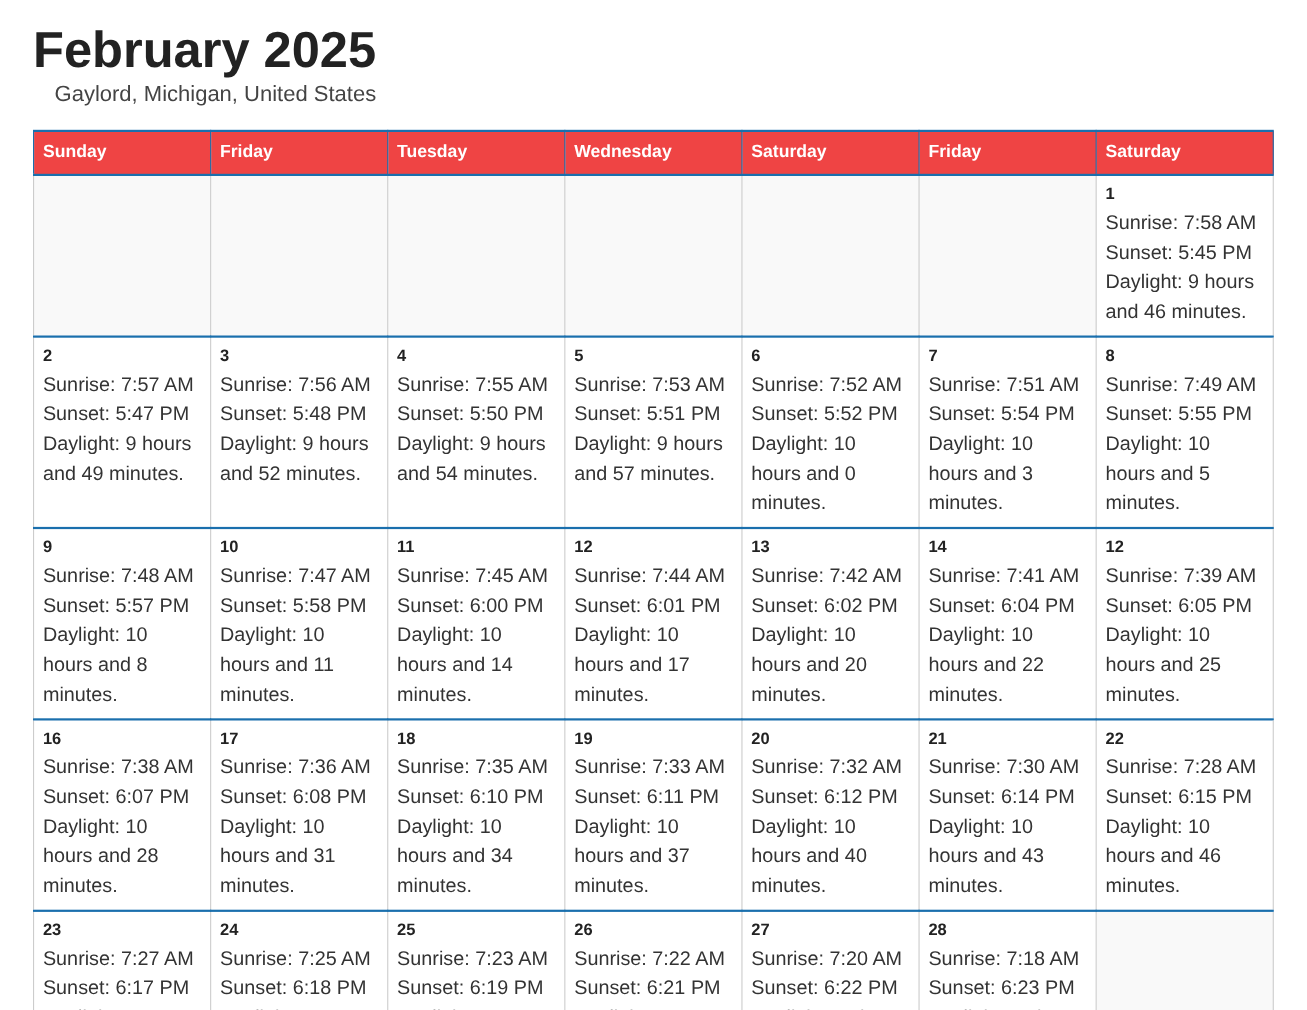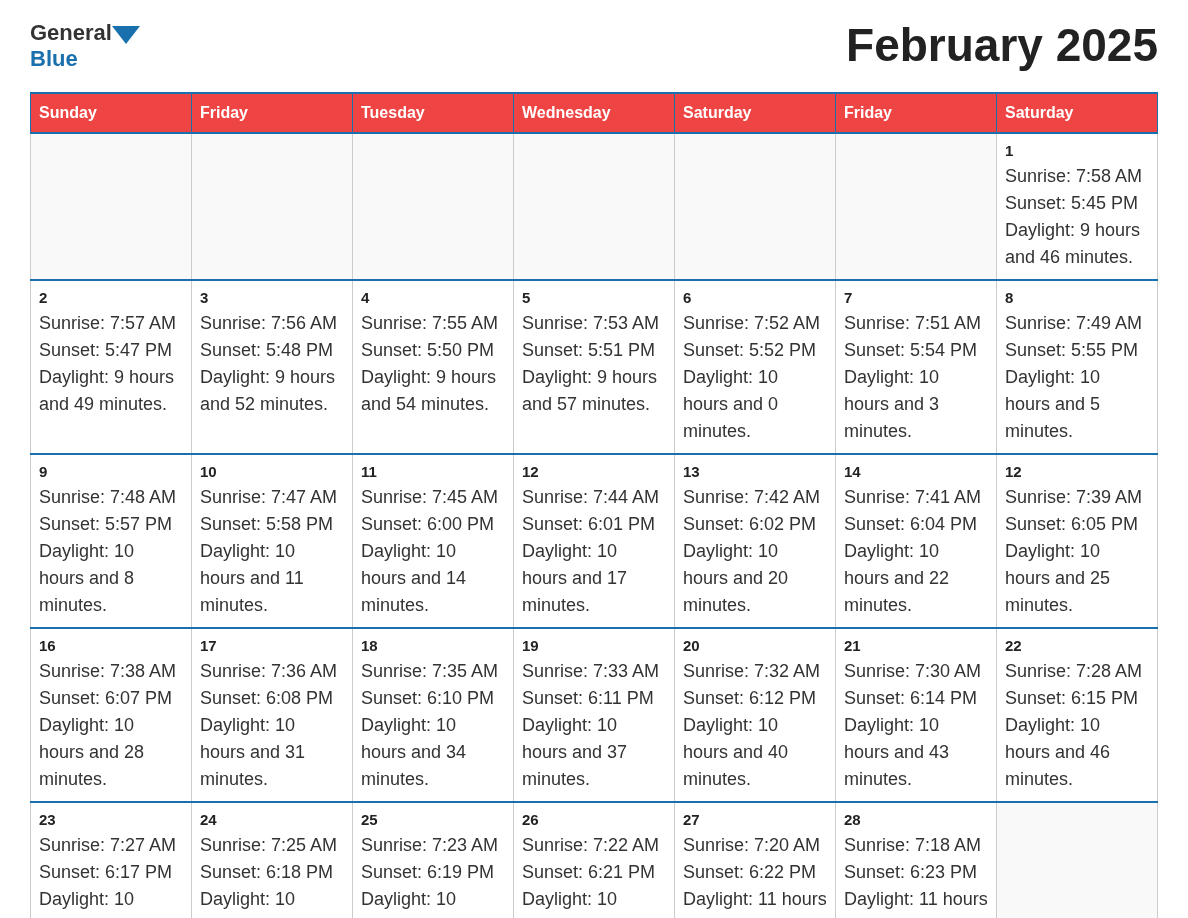--- a/index.html
+++ b/index.html
@@ -101,31 +101,23 @@
       line-height: 1.5;
     }
     .empty-cell {
       background: #f9f9f9;
     }
   </style>
 </head>
 <body>
 
 <div class="header">
-  <div class="logo">
-    <div class="logo-right">
-      <div class="logo-top-row">
-        <span class="logo-text-general">General</span>
-        <div class="logo-arrow"></div>
-      </div>
-      <span class="logo-blue">Blue</span>
-    </div>
-  </div>
   <div class="title-section">
     <h1>February 2025</h1>
+    <h2>Gaylord, Michigan, United States</h2>
   </div>
 </div>
 
 <table class="calendar">
   <thead>
     <tr>
     <th>Sunday</th>
         <th>Friday</th>
         <th>Tuesday</th>
         <th>Wednesday</th>

